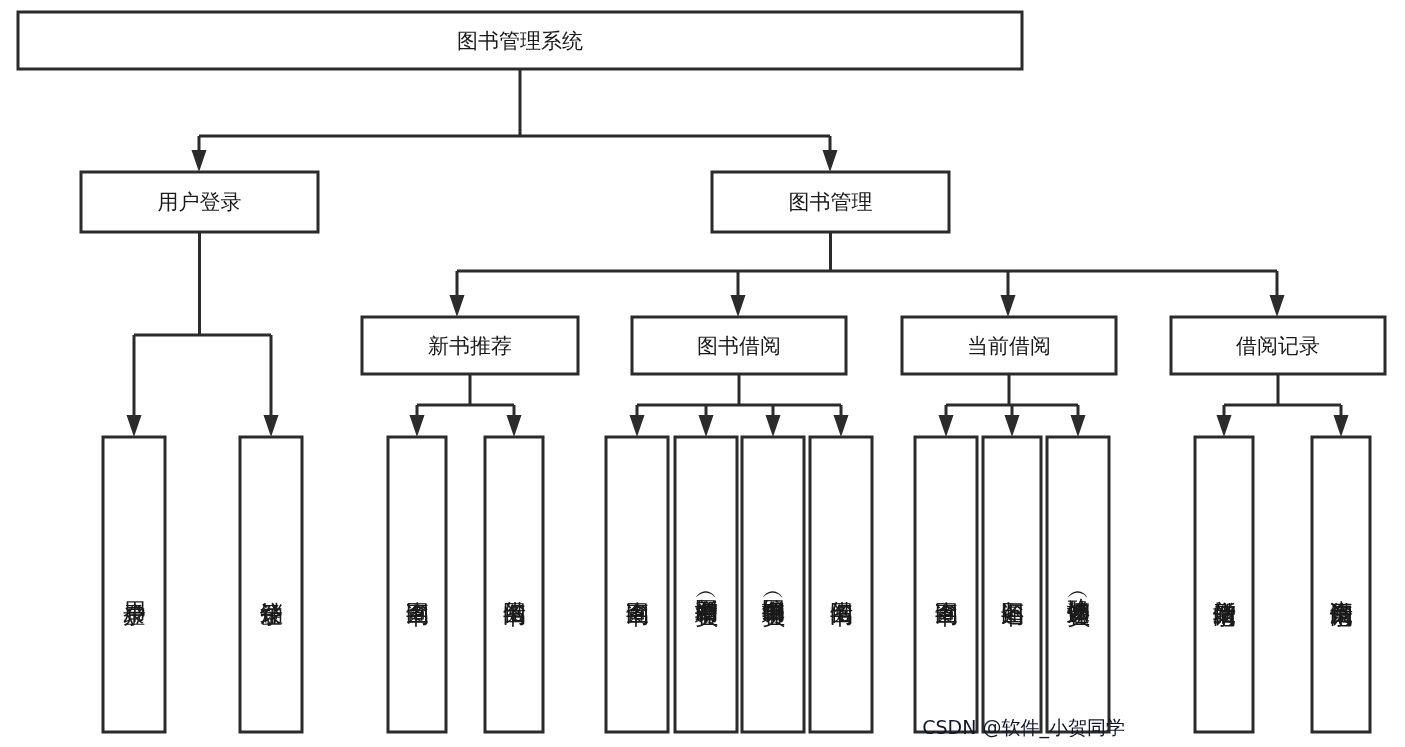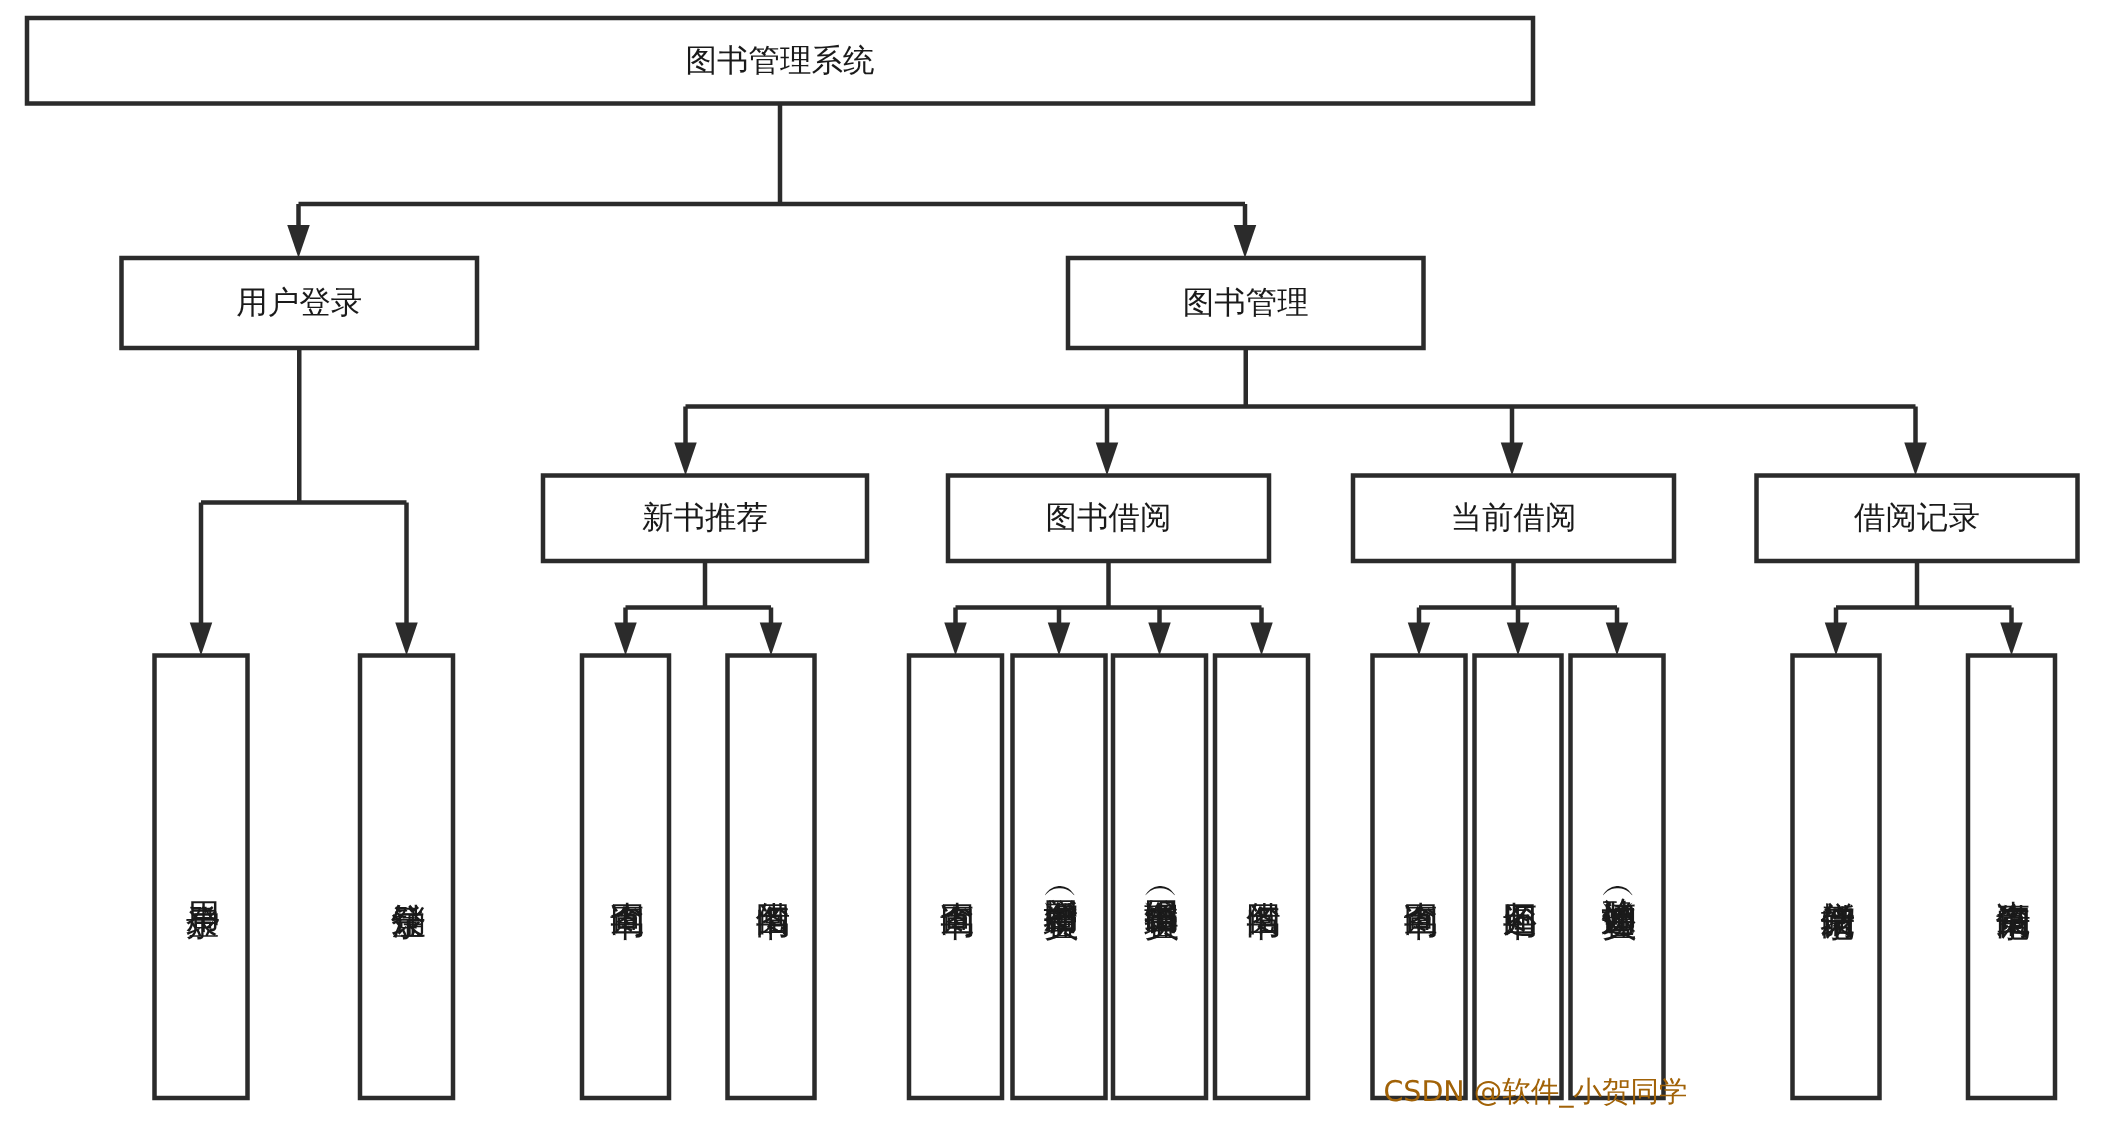--- a/index.html
+++ b/index.html
@@ -64,21 +64,21 @@
     color: #1a1a1a;
     letter-spacing: 1px;
     white-space: nowrap;
   }
   .watermark {
     position: absolute;
     right: 12px;
     bottom: 6px;
     font-family: "DejaVu Sans", "Liberation Sans", sans-serif;
     font-size: 19px;
-    color: #a16207;
+    color: #0f172a;
     white-space: nowrap;
     pointer-events: none;
   }
 </style>
 </head>
 <body>
 
 <div id="diagram-root">
   <svg id="tree-svg" viewBox="0 0 1405 747">
     <defs>

